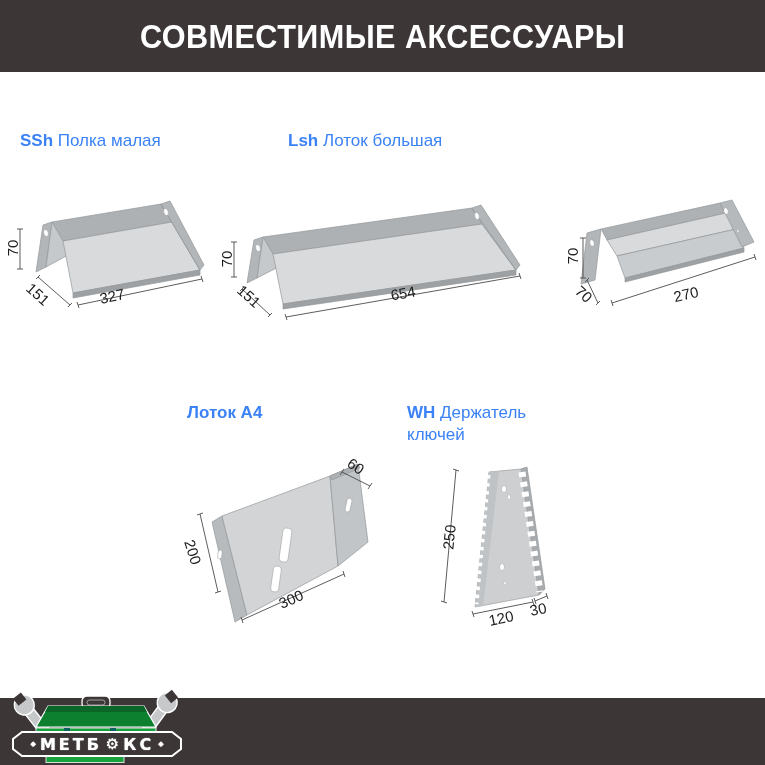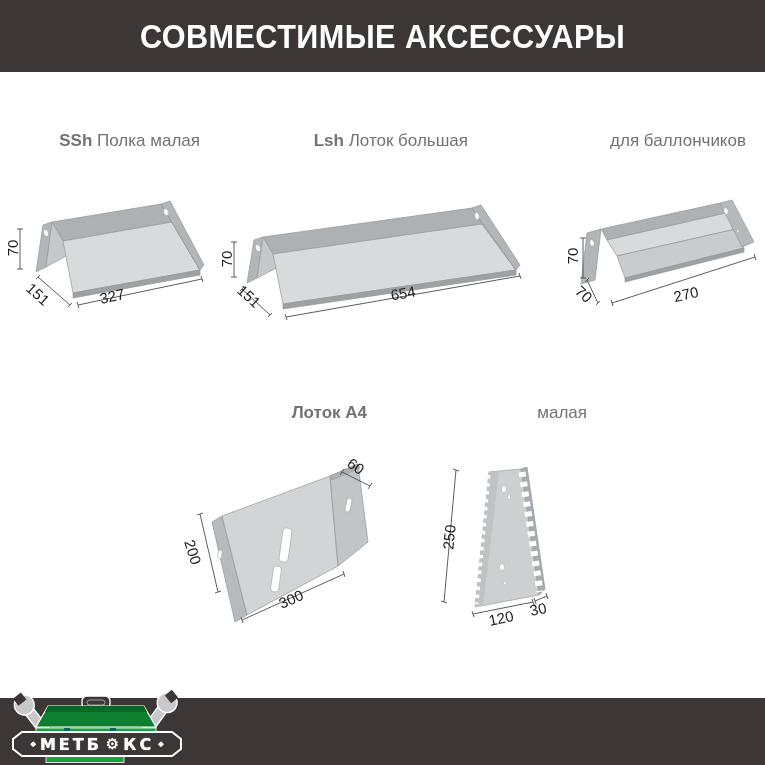--- a/index.html
+++ b/index.html
@@ -8,21 +8,21 @@
     position:relative; width:765px; height:765px; overflow:hidden;
     font-family:"Liberation Sans","DejaVu Sans",sans-serif; color:#111;
   }
   .band { position:absolute; left:0; width:765px; background:#3c3637; }
   .header-band { top:0; height:72px; display:flex; align-items:center; justify-content:center; }
   .page-title {
     color:#fff; font-size:34px; font-weight:bold; letter-spacing:.5px;
     white-space:nowrap; display:inline-block; transform:scaleX(.9);
   }
   .footer-band { bottom:0; height:67px; }
-  .p-label { position:absolute; font-size:17px; line-height:22px; color:#737373; text-align:right; }
+  .p-label { position:absolute; font-size:17px; line-height:22px; color:#3b82f6; text-align:left; }
   .p-label b { font-weight:bold; }
   .dim {
     position:absolute; font-size:15px; color:#1c1c1c; white-space:nowrap;
     transform-origin:center; 
   }
   svg.draw { position:absolute; overflow:visible; }
   .logo { position:absolute; left:6px; top:690px; width:182px; height:75px; }
   .logo svg { position:absolute; left:0; top:0; }
   .plaque-text {
     position:absolute; left:10px; top:42px; width:162px; height:24px;
@@ -42,28 +42,31 @@
 
 <div class="p-label" style="left:20px;top:130px;width:180px">
   <b>SSh</b>
   <span>Полка малая</span>
 </div>
 <div class="p-label" style="left:288px;top:130px;width:180px">
   <b>Lsh</b>
   <span>Лоток большая</span>
 </div>
 <div class="p-label" style="left:586px;top:130px;width:160px">
-  <div>для баллончиков</div>
 </div>
 
 <div class="p-label" style="left:187px;top:402px;width:180px">
   <b>Лоток А4</b>
 </div>
 <div class="p-label" style="left:407px;top:402px;width:180px">
-  <div>малая</div>
+  <div>
+    <b>WH</b>
+    <span>Держатель</span>
+  </div>
+  <div>ключей</div>
 </div>
 
 <svg class="draw" style="left:8px;top:193px" width="200" height="125" viewBox="0 0 200 125">
   <g stroke="#94989b" stroke-width="0.7" stroke-linejoin="round">
     <polygon points="35,32 44,29 38,74 28,79" fill="#b3b6b8"></polygon>
     <polygon points="44,29 71,56 38,74" fill="#c6c9cb"></polygon>
     <polygon points="44,29 153,11 164,29 55,48" fill="#aeb1b3"></polygon>
     <polygon points="55,48 164,29 192,77 65,100" fill="#d8dadc"></polygon>
     <polygon points="65,100 192,77 192,82 65,105" fill="#9ea1a3"></polygon>
     <polygon points="153,11 192,77 164,29" fill="#c6c9cb"></polygon>

